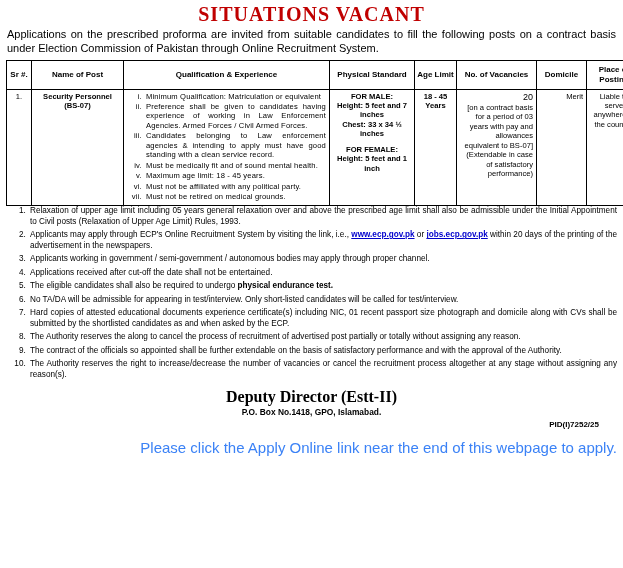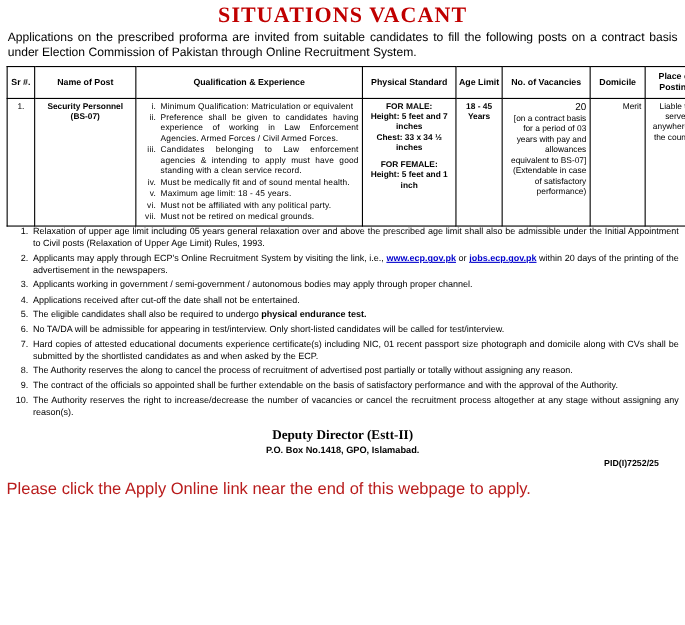--- a/index.html
+++ b/index.html
@@ -145,38 +145,38 @@
     font-weight: bold;
     text-decoration: underline;
   }
   .bold { font-weight: bold; }
   .footer {
     text-align: center;
     margin-top: 7px;
   }
   .f1 {
     font-weight: bold;
-    font-size: 12px;
+    font-size: 16px;
     font-family: "Liberation Serif", serif;
   }
   .f2 {
     font-size: 8.4px;
     font-weight: bold;
     margin-top: 1px;
   }
   .pid {
     font-size: 8px;
     font-weight: bold;
     text-align: right;
     margin-top: 3px;
     padding-right: 18px;
   }
   .notice {
-    text-align: left;
-    color: #b91c1c;
+    text-align: right;
+    color: #3b82f6;
     font-size: 15px;
     line-height: 1.35;
     margin-top: 9px;
   }
 </style>
 </head>
 <body>
 
 <div class="page">
 

